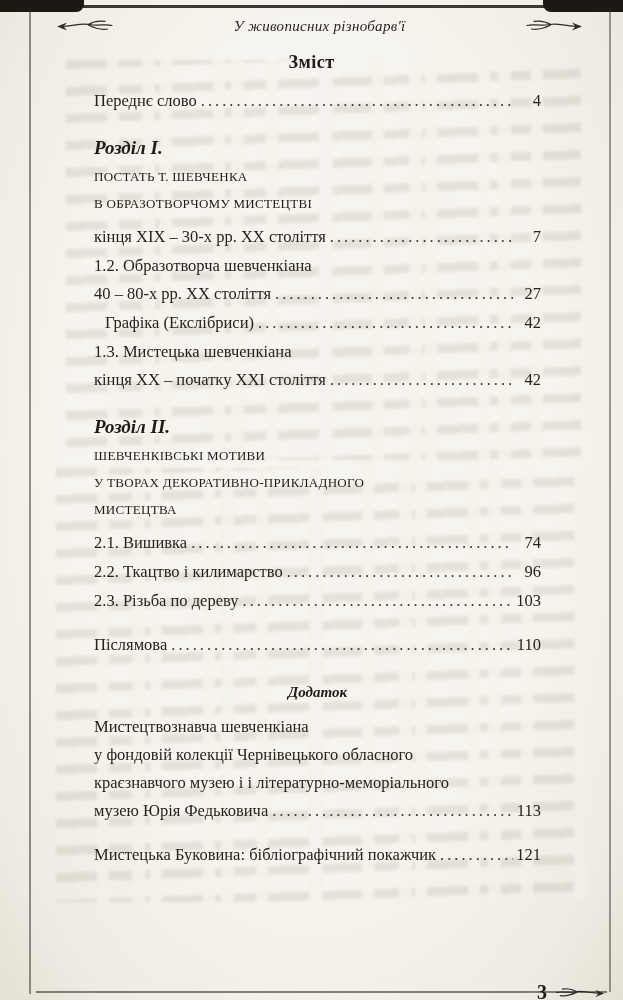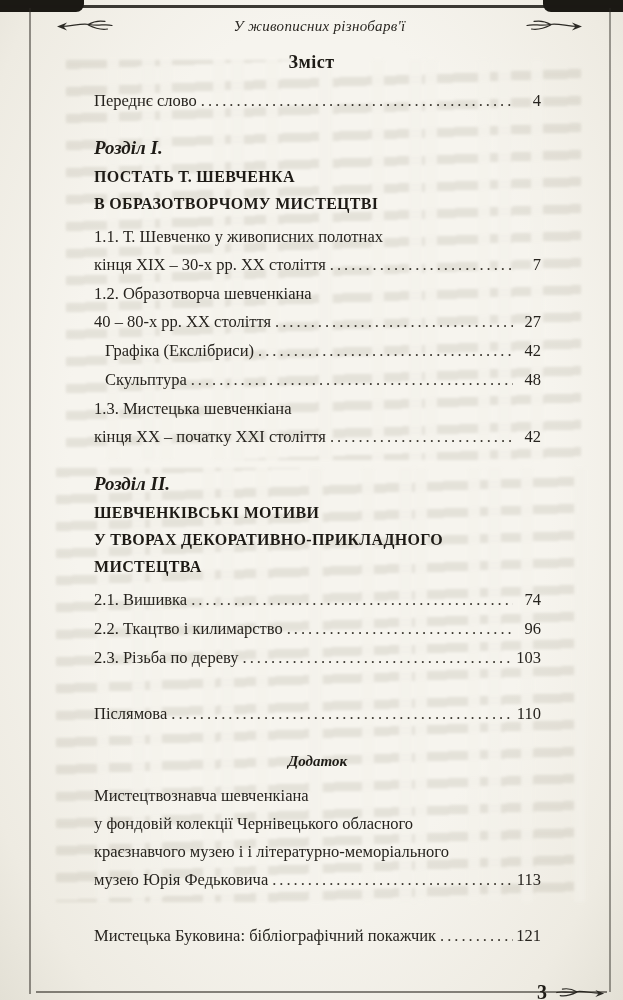--- a/index.html
+++ b/index.html
@@ -95,35 +95,35 @@
   .pg { flex: 0 0 auto; min-width: 26px; text-align: right; }
 
   .section-head { margin: 18px 0 6px; color: #1e1b16; }
   .section-label {
     font-style: italic;
     font-weight: bold;
     font-size: 19px;
     line-height: 30px;
   }
   .section-title-line {
-    font-weight: bold;
-    font-size: 16px;
+    font-weight: normal;
+    font-size: 13px;
     line-height: 27px;
     letter-spacing: .3px;
   }
   .sub-head {
     margin: 18px 0 6px;
     text-align: center;
     font-style: italic;
     font-weight: bold;
     font-size: 15px;
     line-height: 30px;
     color: #1e1b16;
   }
-  .space-before { margin-top: 28px; }
+  .space-before { margin-top: 16px; }
 
   .page-footer {
     position: absolute;
     right: 18px;
     bottom: 12px;
     display: flex;
     align-items: center;
     gap: 8px;
     z-index: 2;
   }
@@ -180,47 +180,39 @@
             <span class="lead"></span>
             <span class="pg">4</span>
           </div>
         </div>
         <div class="section-head">
           <div class="section-label">Розділ І.</div>
           <div class="section-title-line">ПОСТАТЬ Т. ШЕВЧЕНКА</div>
           <div class="section-title-line">В ОБРАЗОТВОРЧОМУ МИСТЕЦТВІ</div>
         </div>
         <div class="entry">
-          <div class="entry-line">1.1. Т. Шевченко у живописних полотнах</div>
           <div class="entry-line last">
             <span class="txt">кінця ХІХ – 30-х рр. ХХ століття</span>
             <span class="lead"></span>
             <span class="pg">7</span>
           </div>
         </div>
         <div class="entry">
           <div class="entry-line">1.2. Образотворча шевченкіана</div>
           <div class="entry-line last">
             <span class="txt">40 – 80-х рр. ХХ століття</span>
             <span class="lead"></span>
             <span class="pg">27</span>
           </div>
         </div>
         <div class="entry indent">
           <div class="entry-line last">
             <span class="txt">Графіка (Екслібриси)</span>
             <span class="lead"></span>
             <span class="pg">42</span>
-          </div>
-        </div>
-        <div class="entry indent">
-          <div class="entry-line last">
-            <span class="txt">Скульптура</span>
-            <span class="lead"></span>
-            <span class="pg">48</span>
           </div>
         </div>
         <div class="entry">
           <div class="entry-line">1.3. Мистецька шевченкіана</div>
           <div class="entry-line last">
             <span class="txt">кінця ХХ – початку ХХІ століття</span>
             <span class="lead"></span>
             <span class="pg">42</span>
           </div>
         </div>

